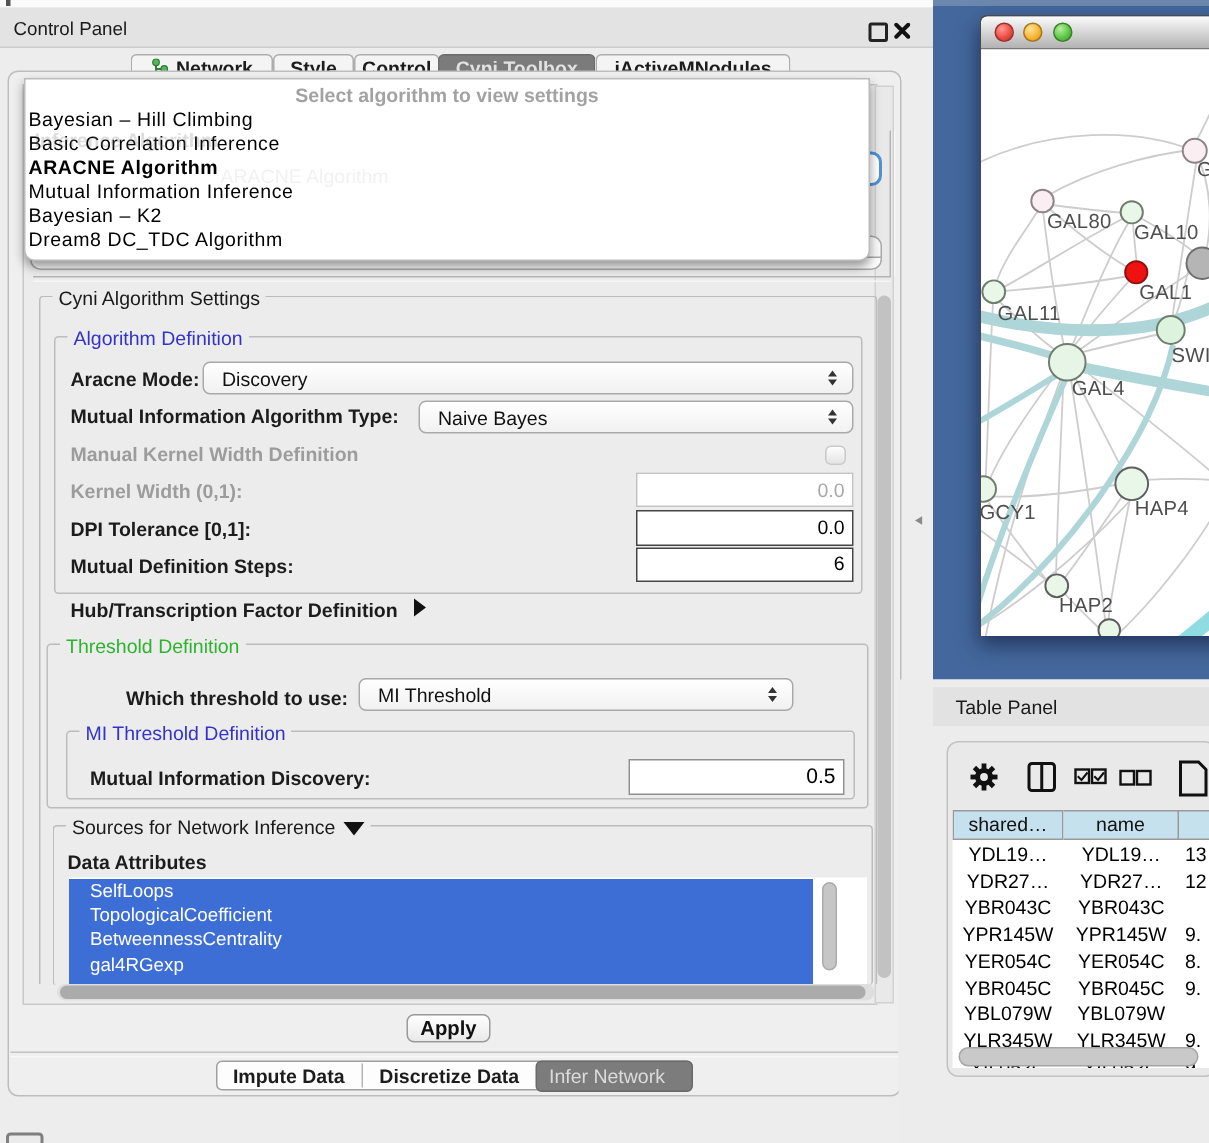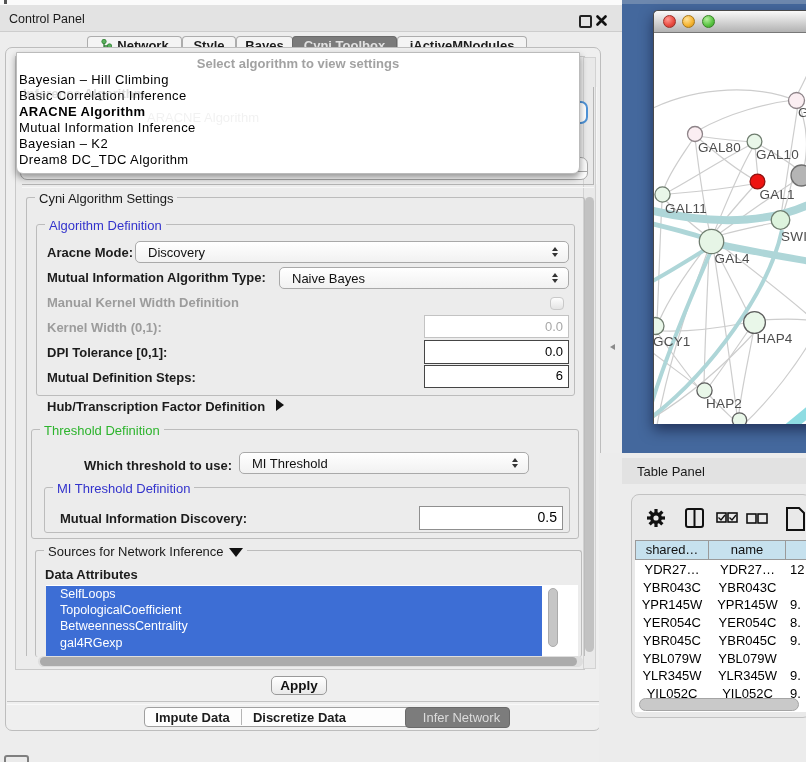--- a/index.html
+++ b/index.html
@@ -41,21 +41,21 @@
 
 <div class="tab" style="left:87px;width:95px;">
   <svg width="13" height="14" viewBox="0 0 13 14" style="margin-right:4px;">
     <path d="M4 3 L4 11 M4 7 L9 7 M4 11 L9 11" stroke="#2e7d32" stroke-width="1.3" fill="none"></path>
     <circle cx="4" cy="2.5" r="2.2" fill="#59b25c" stroke="#2e7d32" stroke-width="0.8"></circle>
     <circle cx="9.5" cy="7" r="2.2" fill="#59b25c" stroke="#2e7d32" stroke-width="0.8"></circle>
     <circle cx="9.5" cy="11.5" r="2.2" fill="#59b25c" stroke="#2e7d32" stroke-width="0.8"></circle>
   </svg>
   Network</div>
 <div class="tab" style="left:182px;width:54px;">Style</div>
-<div class="tab" style="left:236px;width:57px;">Bayes</div>
+<div class="tab" style="left:236px;width:57px;">Control</div>
 <div class="tab" style="left:292px;width:105px;background:#7b7b7b;border-color:#6b6b6b;color:#e2e2e2;">Cyni Toolbox</div>
 <div class="tab" style="left:397px;width:130px;">jActiveMNodules</div>
 
 <div class="abs" style="left:5px;top:47px;width:596px;height:684px;background:#efefef;
      border:1px solid #bdbdbd;border-radius:7px;box-sizing:border-box;"></div>
 
 <div class="abs" style="left:15px;top:56px;width:570px;height:614px;background:#ececec;
      border:1px solid #c9c9c9;box-sizing:border-box;"></div>
 
 <div class="abs" style="left:583px;top:57px;width:13px;height:612px;background:#e9e9e9;border:1px solid #d2d2d2;box-sizing:border-box;"></div>
@@ -133,21 +133,21 @@
 <div class="abs" style="left:271px;top:676px;width:56px;height:19px;background:linear-gradient(#ffffff,#e9e9e9);
      border:1px solid #9a9a9a;border-radius:5px;box-sizing:border-box;text-align:center;
      font-size:13.5px;font-weight:bold;color:#111;line-height:17px;">Apply</div>
 <div class="abs" style="left:7px;top:701px;width:592px;height:2px;border-top:1px solid #c2c2c2;border-bottom:1px solid #f8f8f8;"></div>
 
 <div class="abs" style="left:144px;top:707px;width:318px;height:20px;background:#fdfdfd;border:1px solid #9f9f9f;border-radius:4px;box-sizing:border-box;"></div>
 <div class="abs lbl" style="left:144px;top:710px;width:97px;text-align:center;">Impute Data</div>
 <div class="abs" style="left:241px;top:709px;width:1px;height:16px;background:#b5b5b5;"></div>
 <div class="abs lbl" style="left:242px;top:710px;width:115px;text-align:center;">Discretize Data</div>
 <div class="abs" style="left:357px;top:706.5px;width:105px;height:21px;background:#7c7c7c;border:1px solid #6a6a6a;border-radius:4px;box-sizing:border-box;
-     color:#dcdcdc;font-size:13px;text-align:center;line-height:19px;padding-left:8px;margin-left:48px;">Infer Network</div>
+     color:#dcdcdc;font-size:13px;text-align:left;line-height:19px;padding-left:8px;">Infer Network</div>
 
 <div class="abs" style="left:16px;top:52px;width:564px;height:122px;background:#fff;
      border:1px solid #bbb;border-radius:0 0 7px 7px;box-shadow:0 4px 7px rgba(0,0,0,0.4);box-sizing:border-box;z-index:60;">
   <div style="position:absolute;left:6px;top:33px;font-size:13px;font-weight:bold;color:rgba(120,120,120,0.25);">Inference Algorithm</div>
   <div style="position:absolute;left:130px;top:57px;font-size:13px;color:rgba(120,120,120,0.10);">ARACNE Algorithm</div>
   <div style="text-align:center;color:#a2a2a2;font-weight:bold;font-size:13px;margin-top:3px;height:15px;">Select algorithm to view settings</div>
   <div style="font-size:13px;letter-spacing:0.4px;color:#000;margin-left:2px;margin-top:1px;line-height:15.9px;">
     Bayesian – Hill Climbing<br>
     Basic Correlation Inference<br>
     <b>ARACNE Algorithm</b><br>
@@ -308,20 +308,21 @@
 </svg>
 
 <div class="abs" style="left:635px;top:540px;width:171px;height:172px;background:#fff;overflow:hidden;">
   <div style="position:absolute;left:0;top:0;width:74px;height:20px;background:#c6e1ee;border:1px solid #9a9a9a;
        box-sizing:border-box;text-align:center;font-size:13px;line-height:18px;color:#111;">shared…</div>
   <div style="position:absolute;left:74px;top:0;width:77px;height:20px;background:#c6e1ee;border:1px solid #9a9a9a;border-left:none;
        box-sizing:border-box;text-align:center;font-size:13px;line-height:18px;color:#111;">name</div>
   <div style="position:absolute;left:151px;top:0;width:30px;height:20px;background:#c6e1ee;border:1px solid #9a9a9a;border-left:none;
        box-sizing:border-box;"></div>
   <div style="position:absolute;left:0;top:21px;width:171px;font-size:13px;color:#000;line-height:17.7px;">
+    <div><span style="display:inline-block;width:74px;text-align:center;">YDL19…</span><span style="display:inline-block;width:77px;text-align:center;">YDL19…</span><span style="padding-left:4px;">13</span></div>
     <div><span style="display:inline-block;width:74px;text-align:center;">YDR27…</span><span style="display:inline-block;width:77px;text-align:center;">YDR27…</span><span style="padding-left:4px;">12</span></div>
     <div><span style="display:inline-block;width:74px;text-align:center;">YBR043C</span><span style="display:inline-block;width:77px;text-align:center;">YBR043C</span></div>
     <div><span style="display:inline-block;width:74px;text-align:center;">YPR145W</span><span style="display:inline-block;width:77px;text-align:center;">YPR145W</span><span style="padding-left:4px;">9.</span></div>
     <div><span style="display:inline-block;width:74px;text-align:center;">YER054C</span><span style="display:inline-block;width:77px;text-align:center;">YER054C</span><span style="padding-left:4px;">8.</span></div>
     <div><span style="display:inline-block;width:74px;text-align:center;">YBR045C</span><span style="display:inline-block;width:77px;text-align:center;">YBR045C</span><span style="padding-left:4px;">9.</span></div>
     <div><span style="display:inline-block;width:74px;text-align:center;">YBL079W</span><span style="display:inline-block;width:77px;text-align:center;">YBL079W</span></div>
     <div><span style="display:inline-block;width:74px;text-align:center;">YLR345W</span><span style="display:inline-block;width:77px;text-align:center;">YLR345W</span><span style="padding-left:4px;">9.</span></div>
     <div><span style="display:inline-block;width:74px;text-align:center;">YIL052C</span><span style="display:inline-block;width:77px;text-align:center;">YIL052C</span><span style="padding-left:4px;">9.</span></div>
   </div>
   <div style="position:absolute;left:4px;top:158px;width:160px;height:13px;background:#c9c9c9;border:1px solid #a5a5a5;border-radius:7px;box-sizing:border-box;"></div>

